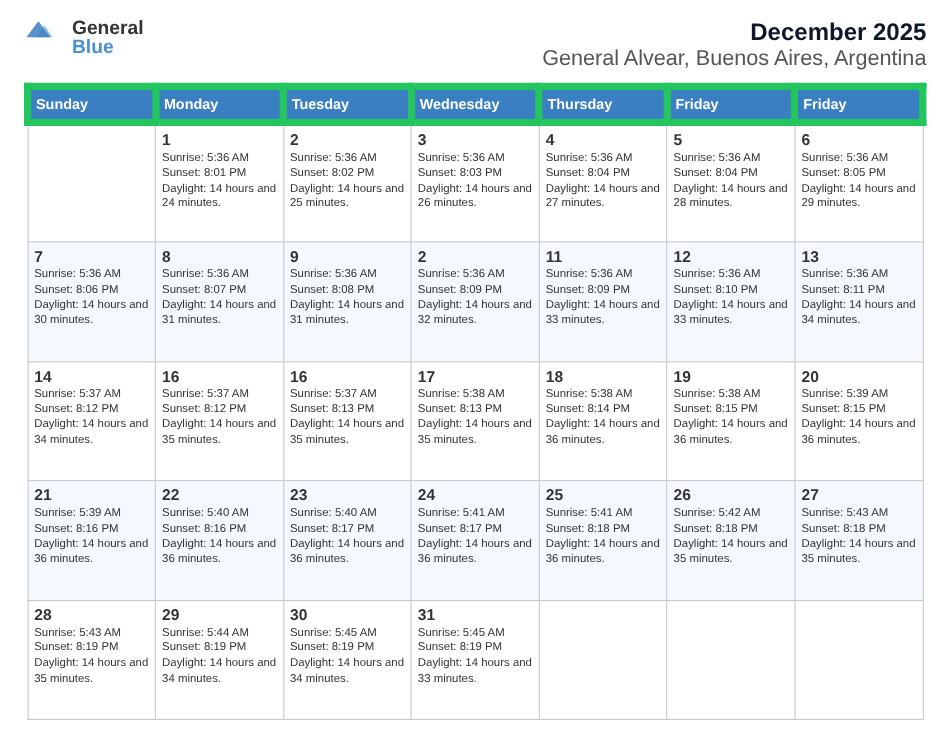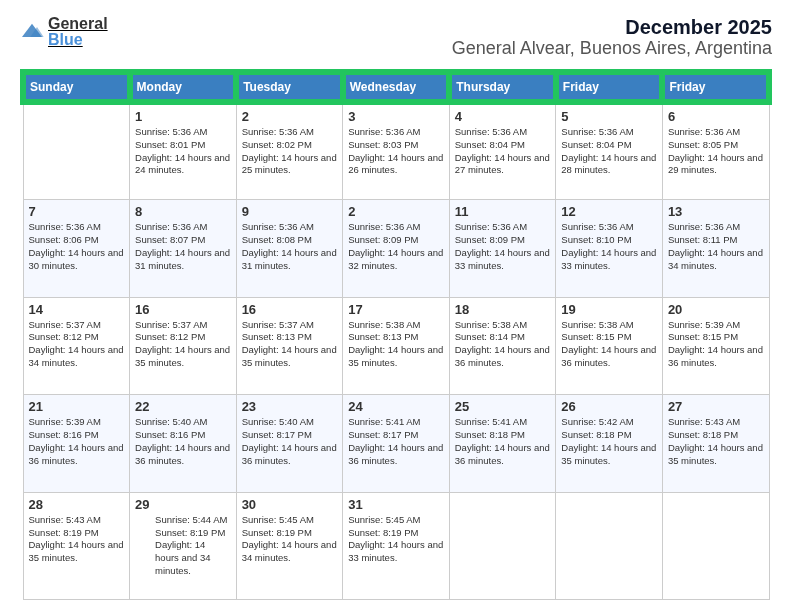--- a/index.html
+++ b/index.html
@@ -18,23 +18,21 @@
       flex-direction: column;
     }
     .header {
       display: flex;
       justify-content: space-between;
       align-items: flex-start;
       margin-bottom: 10px;
     }
     .logo {
       display: flex;
-      align-items: center;
-      gap: 4px;
-      text-decoration: underline;
+      gap: 16px;
     }
     .logo-text-general {
       font-size: 16px;
       font-weight: bold;
       color: #333;
       line-height: 1;
     }
     .logo-text-blue {
       font-size: 16px;
       font-weight: bold;
@@ -307,21 +305,21 @@
         </tr>
         <tr>
           <td>
             <span class="day-num">28</span>
             <div class="cell-info" style="white-space: pre-line;">Sunrise: 5:43 AM
 Sunset: 8:19 PM
 Daylight: 14 hours and 35 minutes.</div>
           </td>
           <td>
             <span class="day-num">29</span>
-            <div class="cell-info" style="white-space: pre-line; margin-left: 20px;">Sunrise: 5:44 AM
+            <div class="cell-info" style="white-space: pre-line;">Sunrise: 5:44 AM
 Sunset: 8:19 PM
 Daylight: 14 hours and 34 minutes.</div>
           </td>
           <td>
             <span class="day-num">30</span>
             <div class="cell-info" style="white-space: pre-line;">Sunrise: 5:45 AM
 Sunset: 8:19 PM
 Daylight: 14 hours and 34 minutes.</div>
           </td>
           <td>

